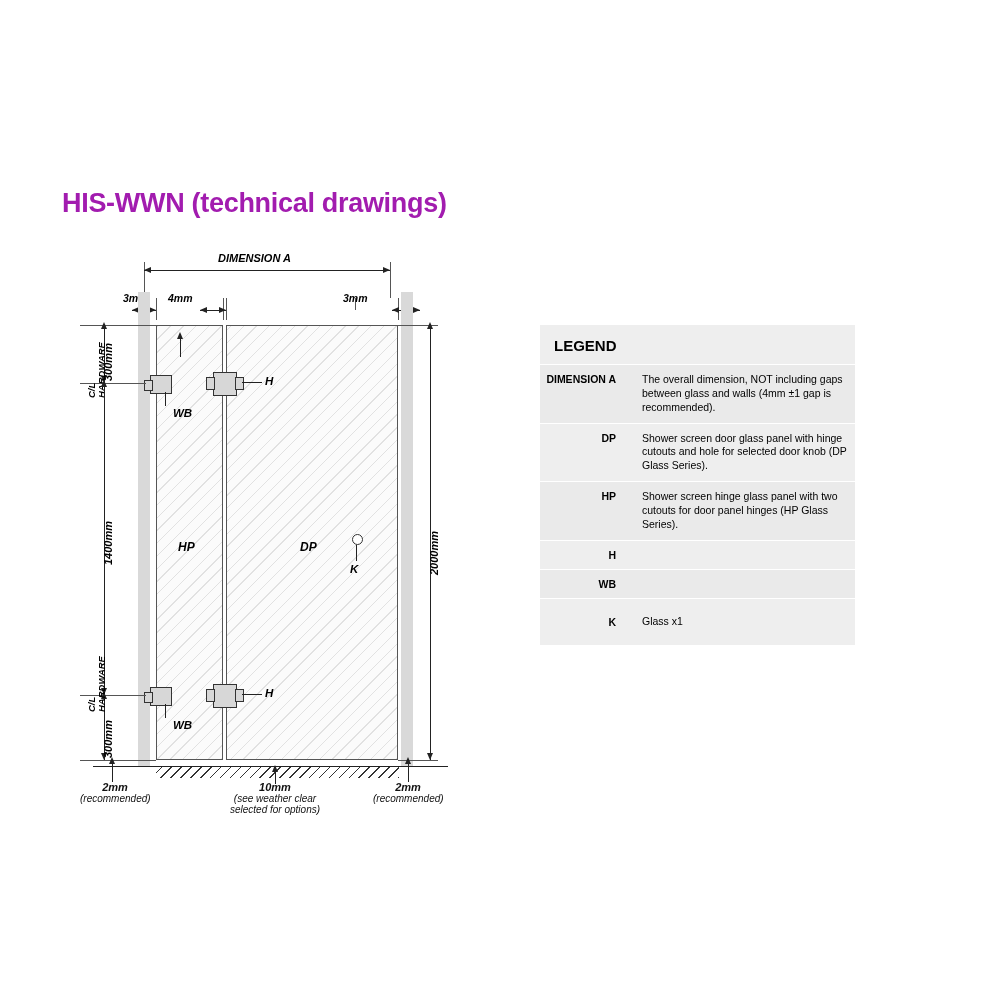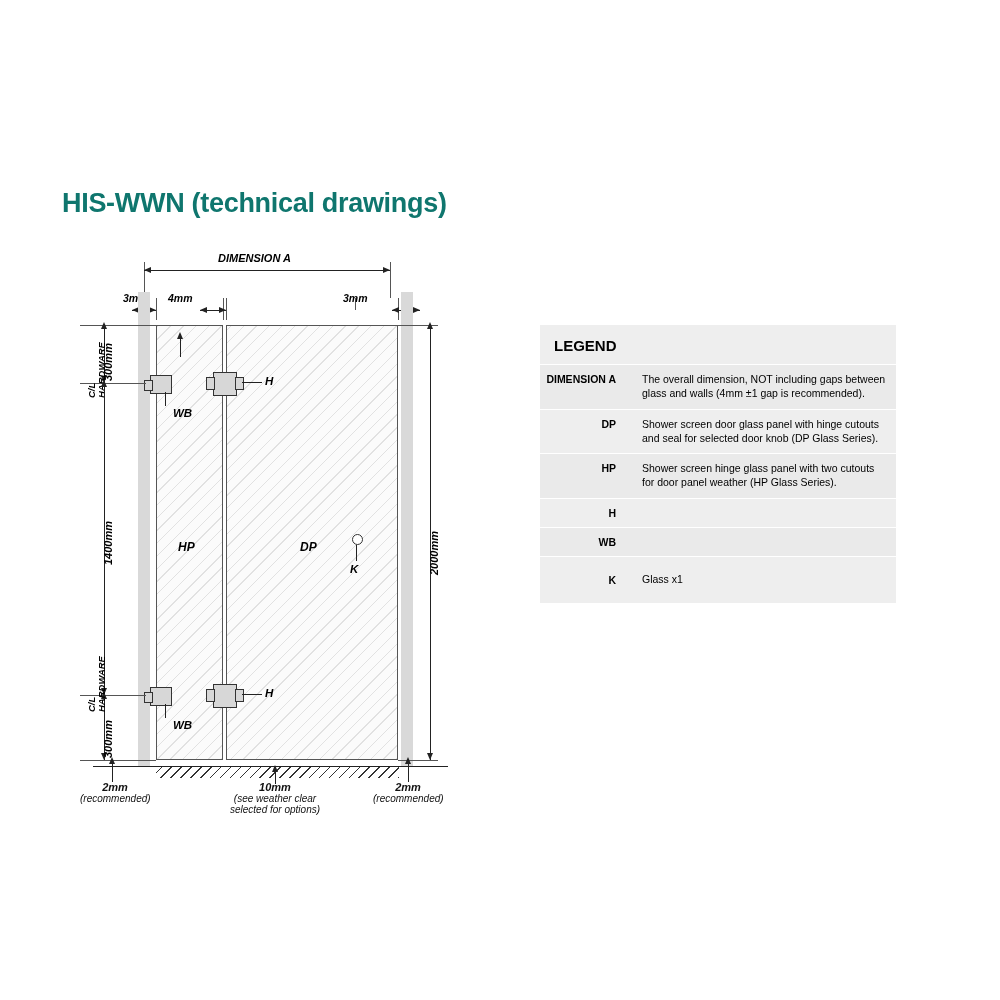--- a/index.html
+++ b/index.html
@@ -15,21 +15,21 @@
     color: #000000;
     overflow: hidden;
   }
   .page-title {
     position: absolute;
     left: 62px;
     top: 188px;
     font-size: 27px;
     font-weight: bold;
     letter-spacing: -0.3px;
-    color: #0f766e;
+    color: #a21caf;
     white-space: nowrap;
   }
 
   
   .drawing {
     position: absolute;
     left: 60px;
     top: 250px;
     width: 420px;
     height: 590px;
@@ -225,21 +225,21 @@
     white-space: nowrap;
     text-align: center;
   }
   .note b { font-weight: bold; font-size: 11px; font-style: italic; }
 
   
   .legend {
     position: absolute;
     left: 540px;
     top: 325px;
-    width: 356px;
+    width: 315px;
     background: #eeeeee;
     padding: 0;
   }
   .legend-title {
     font-size: 15px;
     font-weight: bold;
     padding: 12px 14px 10px 14px;
     border-bottom: 1px solid #ffffff;
   }
   .legend-row {
@@ -416,25 +416,25 @@
 
 <div class="legend">
   <div class="legend-title">LEGEND</div>
 
   <div class="legend-row">
     <div class="legend-key">DIMENSION A</div>
     <div class="legend-val">The overall dimension, NOT including gaps between glass and walls (4mm ±1 gap is recommended).</div>
   </div>
   <div class="legend-row">
     <div class="legend-key">DP</div>
-    <div class="legend-val">Shower screen door glass panel with hinge cutouts and seal for selected door knob (DP Glass Series).</div>
+    <div class="legend-val">Shower screen door glass panel with hinge cutouts and hole for selected door knob (DP Glass Series).</div>
   </div>
   <div class="legend-row">
     <div class="legend-key">HP</div>
-    <div class="legend-val">Shower screen hinge glass panel with two cutouts for door panel weather (HP Glass Series).</div>
+    <div class="legend-val">Shower screen hinge glass panel with two cutouts for door panel hinges (HP Glass Series).</div>
   </div>
   <div class="legend-row">
     <div class="legend-key">H</div>
   </div>
   <div class="legend-row wide">
     <div class="legend-key">WB</div>
   </div>
   <div class="legend-row k-row">
     <div class="legend-key">K</div>
     <div class="legend-val">Glass x1</div>

